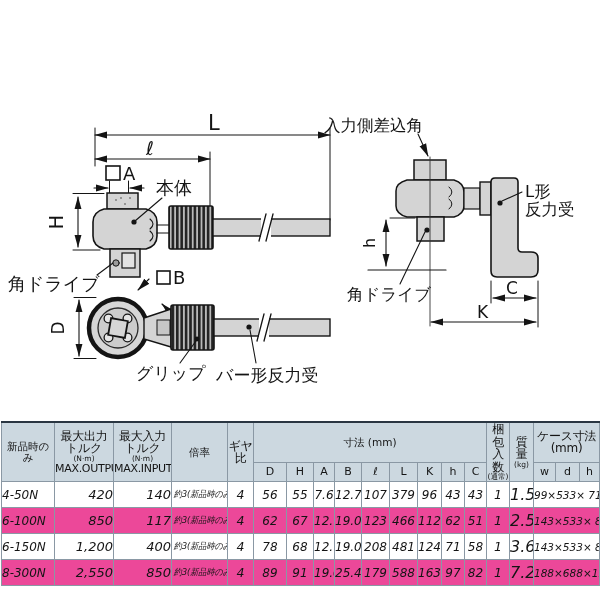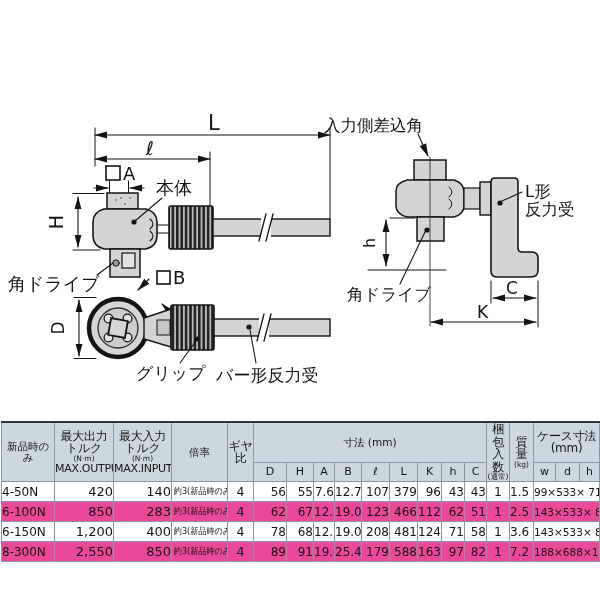--- a/index.html
+++ b/index.html
@@ -7,32 +7,32 @@
         font-family:"DejaVu Sans",sans-serif;color:#141414;}
   #drawing{position:absolute;left:0;top:95px;}
   svg text{font-family:"DejaVu Sans",sans-serif;fill:#141414;}
   
   #spec{position:absolute;left:1px;top:421px;width:598px;border-collapse:collapse;
         table-layout:fixed;border-top:2.5px solid #2a3642;border-bottom:1.5px solid #8a98a4;}
   #spec th,#spec td{border:1px solid #8a98a4;padding:0;overflow:hidden;
         font-weight:normal;vertical-align:middle;}
   #spec thead th{background:#ccd8e0;text-align:center;line-height:1.05;}
   #spec tr.alt td{background:#ec4899;}
-  #spec tbody tr{height:20px;}
+  #spec tbody tr{height:26px;font-style:italic;}
   .h-main{font-size:10.5px;}
   .h-sm{font-size:12px;letter-spacing:-0.3px;}
   .h-tiny{font-size:7.5px;}
   .h-eng{font-size:11px;letter-spacing:-0.3px;}
   .h-sub{font-size:11px;}
   .h-sub.lit{font-style:italic;}
   .prod{font-weight:bold;font-size:12px;text-align:left;padding-left:5px;}
   .num{font-size:13px;text-align:right;padding-right:12px;margin-left:44px;}
-  .dim{font-size:12px;text-align:right;padding-right:3px;}
+  .dim{font-size:12px;text-align:center;padding-right:3px;}
   .ctr{font-size:12.5px;text-align:center;}
-  .massv{font-size:12px;}
+  .massv{font-size:16px;text-align:center;}
   .casev{font-size:10.5px;text-align:center;padding-right:2px;white-space:nowrap;}
   .ratio{font-size:9px;white-space:nowrap;}
   .ratio>div{transform:scaleX(.9);transform-origin:left center;padding-left:2px;}
   tr.hr1{height:21px;} tr.hr2{height:13px;}
 </style>
 </head>
 <body>
 
 <div id="page">
 
@@ -274,21 +274,21 @@
       <td class="dim">96</td>
       <td class="dim">43</td>
       <td class="dim">43</td>
       <td class="ctr">1</td>
       <td class="massv">1.5</td>
       <td class="casev" colspan="3">99×533× 71</td>
     </tr>
     <tr class="alt">
       <td class="prod">6-100N</td>
       <td class="num">850</td>
-      <td class="num">283</td>
+      <td class="num">117</td>
       <td class="ratio">
             <div>約3(新品時のみ)</div>
           </td>
       <td class="ctr">4</td>
       <td class="dim">62</td>
       <td class="dim">67</td>
       <td class="dim">12.7</td>
       <td class="dim">19.0</td>
       <td class="dim">123</td>
       <td class="dim">466</td>

